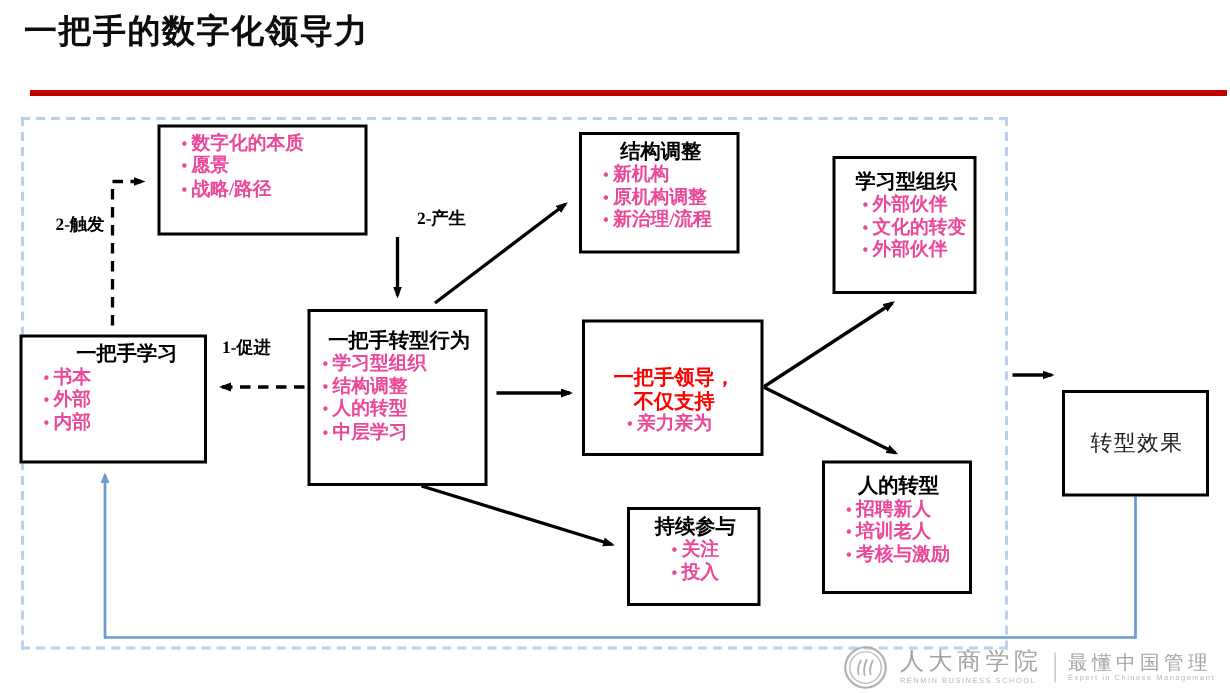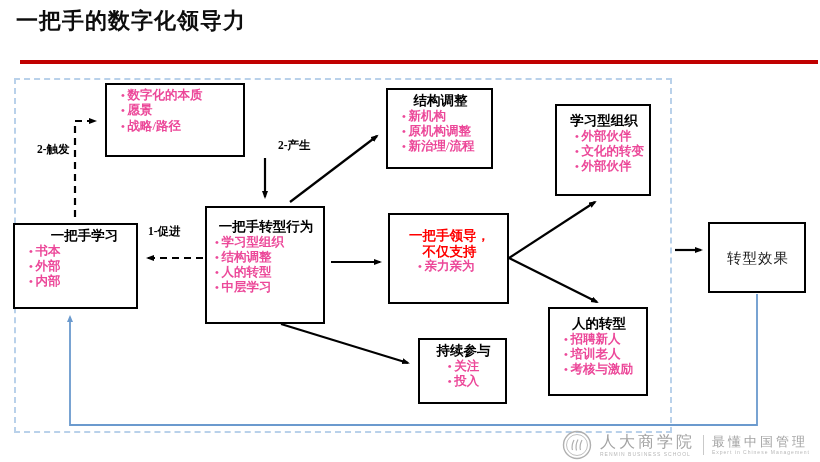--- a/index.html
+++ b/index.html
@@ -13,21 +13,21 @@
   #diagram-frame{position:absolute;left:14px;top:78px;width:658px;height:355px;
                  border:2px dashed #b9d1ea;box-sizing:border-box;}
   
   .node{position:absolute;border:2.5px solid #000;background:#fff;box-sizing:border-box;
         padding:3px 4px 2px 6px;font-family:"Liberation Serif",serif;}
   .node-title{text-align:center;font-weight:bold;font-size:13.5px;color:#000;line-height:1.15;}
   .bullet{font-weight:bold;font-size:12.5px;color:#ec4899;line-height:1.22;padding-left:8px;}
   .bullet::before{content:"•  ";font-size:11px;}
   .bullet.center{padding-left:0;text-align:center;}
   .red{color:#ff0000;}
-  #node-effect{display:flex;align-items:center;justify-content:center;border-width:2px;}
+  #node-effect{display:flex;align-items:center;justify-content:center;border-width:2px;margin-top:38px;}
   #node-effect .node-title{font-weight:normal;font-size:14.5px;color:#1a1a1a;letter-spacing:1px;}
   
   .edge-label{position:absolute;font-family:"Liberation Serif",serif;font-weight:bold;
               font-size:11.5px;color:#000;background:#fff;padding:0 1px;}
   
   #edges{position:absolute;left:0;top:0;width:820px;height:462px;pointer-events:none;}
   
   #footer{position:absolute;right:10px;bottom:2px;display:flex;align-items:center;gap:8px;}
   #footer-logo{width:30px;height:30px;}
   .f-cn{font-size:16px;color:#a3a3a3;letter-spacing:3px;line-height:1;}
@@ -105,21 +105,21 @@
   </div>
 
   <div class="node" style="left:555px;top:104px;width:96px;height:92px">
     <div class="node-title" style="margin-top:4px;">学习型组织</div>
     <div class="bullet" style="padding-left:12px;">外部伙伴</div>
     <div class="bullet" style="padding-left:12px;">文化的转变</div>
     <div class="bullet" style="padding-left:12px;">外部伙伴</div>
   </div>
 
   <div class="node" style="left:388px;top:213px;width:121px;height:91px">
-    <div class="node-title red" style="margin-top:10px;">一把手领导，</div>
+    <div class="node-title red" style="margin-top:26px;">一把手领导，</div>
     <div class="node-title red">不仅支持</div>
     <div class="bullet" style="padding-left:22px;">亲力亲为</div>
   </div>
 
   <div class="node" style="left:548px;top:307px;width:100px;height:89px">
     <div class="node-title" style="margin-top:4px;">人的转型</div>
     <div class="bullet">招聘新人</div>
     <div class="bullet">培训老人</div>
     <div class="bullet">考核与激励</div>
   </div>

